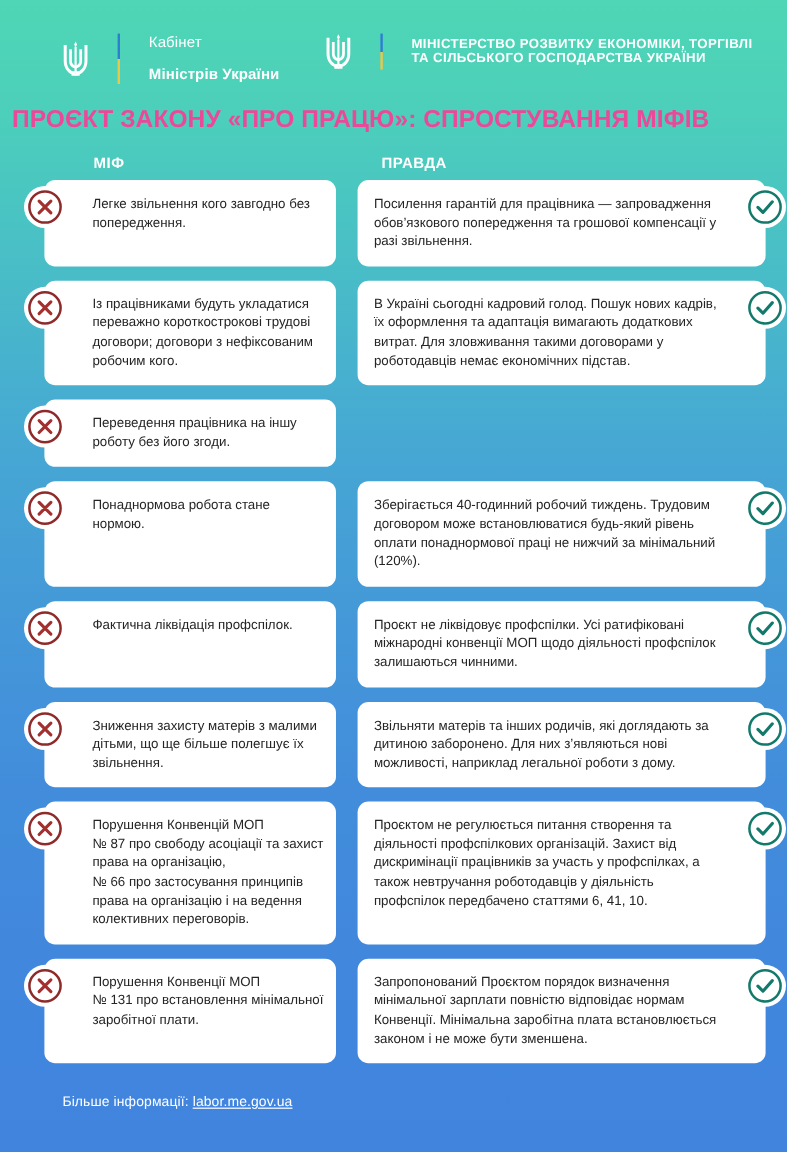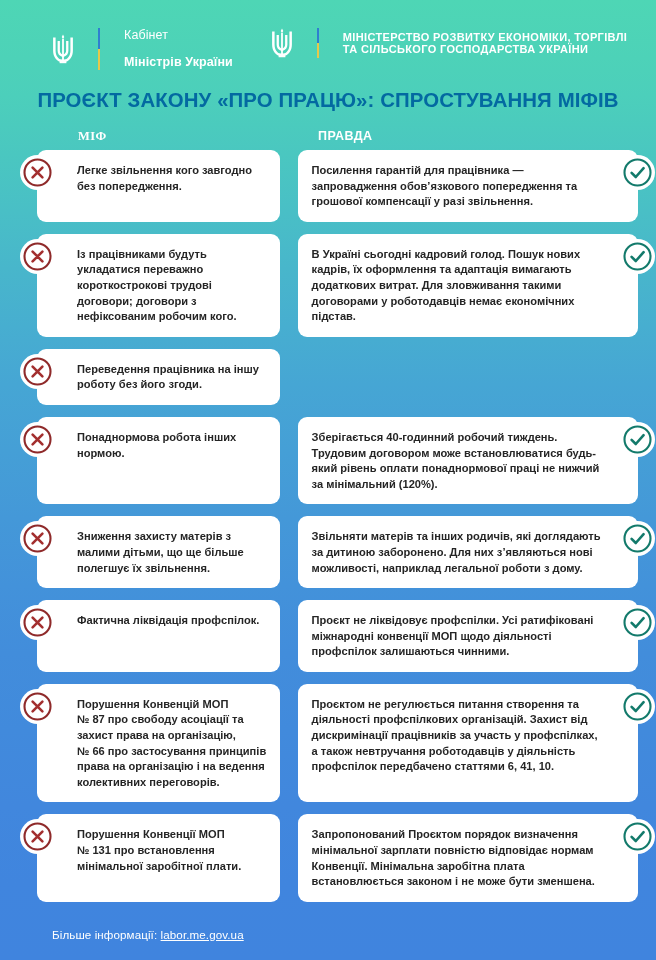--- a/index.html
+++ b/index.html
@@ -73,50 +73,48 @@
     line-height: 12px;
     font-weight: 700;
     letter-spacing: 0.35px;
     text-transform: uppercase;
     white-space: nowrap;
   }
   .logo-text-2 span { display: block; }
 
   
   .main-title {
-    color: #0369a1;
+    color: #ec4899;
     font-size: 20.4px;
     font-weight: 700;
     letter-spacing: 0.1px;
-    text-align: center;
     margin: 19px 0 0 0;
     padding: 0 10px;
     white-space: nowrap;
   }
 
   
   .col-heads {
     position: relative;
     height: 21px;
     margin-top: 17px;
   }
   .col-head {
     position: absolute;
     color: #ffffff;
     font-size: 12.5px;
     font-weight: 700;
     letter-spacing: 0.4px;
   }
-  .col-head.myth  { left: 78px; font-family: Liberation Serif, serif; }
+  .col-head.myth  { left: 78px; }
   .col-head.truth { left: 318px; }
 
   
   .rows {
     padding: 0 1px 0 0;
-    font-weight: bold;
   }
   .row {
     position: relative;
     display: flex;
     margin: 0 0 12px 0;
     padding-left: 37px;
     padding-right: 17px;
   }
   .cell {
     position: relative;
@@ -287,72 +285,72 @@
     </div>
 
     <div class="row">
       <div class="cell myth">
         <span class="badge x">
           <svg width="31" height="31" viewBox="0 0 31 31" aria-hidden="true">
             <circle cx="15.5" cy="15.5" r="13" fill="none" stroke="#8f2a2a" stroke-width="2.1"></circle>
             <path d="M10.6 10.6 L20.4 20.4 M20.4 10.6 L10.6 20.4" stroke="#a32f2f" stroke-width="2.6" stroke-linecap="round"></path>
           </svg>
         </span>
-        <span class="cell-text">Понаднормова робота інших нормою.</span>
+        <span class="cell-text">Понаднормова робота стане нормою.</span>
       </div>
       <div class="cell truth">
         <span class="badge check">
           <svg width="31" height="31" viewBox="0 0 31 31" aria-hidden="true">
             <circle cx="15.5" cy="15.5" r="13" fill="none" stroke="#137a6b" stroke-width="2.1"></circle>
             <path d="M9.6 15.8 L13.8 20.0 L21.6 11.2" fill="none" stroke="#137a6b" stroke-width="2.6" stroke-linecap="round" stroke-linejoin="round"></path>
           </svg>
         </span>
         <span class="cell-text">Зберігається 40-годинний робочий тиждень. Трудовим договором може встановлюватися будь-який рівень оплати понаднормової праці не нижчий за мінімальний (120%).</span>
       </div>
     </div>
 
     <div class="row">
       <div class="cell myth">
         <span class="badge x">
           <svg width="31" height="31" viewBox="0 0 31 31" aria-hidden="true">
             <circle cx="15.5" cy="15.5" r="13" fill="none" stroke="#8f2a2a" stroke-width="2.1"></circle>
             <path d="M10.6 10.6 L20.4 20.4 M20.4 10.6 L10.6 20.4" stroke="#a32f2f" stroke-width="2.6" stroke-linecap="round"></path>
           </svg>
         </span>
+        <span class="cell-text">Фактична ліквідація профспілок.</span>
+      </div>
+      <div class="cell truth">
+        <span class="badge check">
+          <svg width="31" height="31" viewBox="0 0 31 31" aria-hidden="true">
+            <circle cx="15.5" cy="15.5" r="13" fill="none" stroke="#137a6b" stroke-width="2.1"></circle>
+            <path d="M9.6 15.8 L13.8 20.0 L21.6 11.2" fill="none" stroke="#137a6b" stroke-width="2.6" stroke-linecap="round" stroke-linejoin="round"></path>
+          </svg>
+        </span>
+        <span class="cell-text">Проєкт не ліквідовує профспілки. Усі ратифіковані міжнародні конвенції МОП щодо діяльності профспілок залишаються чинними.</span>
+      </div>
+    </div>
+
+    <div class="row">
+      <div class="cell myth">
+        <span class="badge x">
+          <svg width="31" height="31" viewBox="0 0 31 31" aria-hidden="true">
+            <circle cx="15.5" cy="15.5" r="13" fill="none" stroke="#8f2a2a" stroke-width="2.1"></circle>
+            <path d="M10.6 10.6 L20.4 20.4 M20.4 10.6 L10.6 20.4" stroke="#a32f2f" stroke-width="2.6" stroke-linecap="round"></path>
+          </svg>
+        </span>
         <span class="cell-text">Зниження захисту матерів з малими дітьми, що ще більше полегшує їх звільнення.</span>
       </div>
       <div class="cell truth">
         <span class="badge check">
           <svg width="31" height="31" viewBox="0 0 31 31" aria-hidden="true">
             <circle cx="15.5" cy="15.5" r="13" fill="none" stroke="#137a6b" stroke-width="2.1"></circle>
             <path d="M9.6 15.8 L13.8 20.0 L21.6 11.2" fill="none" stroke="#137a6b" stroke-width="2.6" stroke-linecap="round" stroke-linejoin="round"></path>
           </svg>
         </span>
         <span class="cell-text">Звільняти матерів та інших родичів, які доглядають за дитиною заборонено. Для них з’являються нові можливості, наприклад легальної роботи з дому.</span>
-      </div>
-    </div>
-
-    <div class="row">
-      <div class="cell myth">
-        <span class="badge x">
-          <svg width="31" height="31" viewBox="0 0 31 31" aria-hidden="true">
-            <circle cx="15.5" cy="15.5" r="13" fill="none" stroke="#8f2a2a" stroke-width="2.1"></circle>
-            <path d="M10.6 10.6 L20.4 20.4 M20.4 10.6 L10.6 20.4" stroke="#a32f2f" stroke-width="2.6" stroke-linecap="round"></path>
-          </svg>
-        </span>
-        <span class="cell-text">Фактична ліквідація профспілок.</span>
-      </div>
-      <div class="cell truth">
-        <span class="badge check">
-          <svg width="31" height="31" viewBox="0 0 31 31" aria-hidden="true">
-            <circle cx="15.5" cy="15.5" r="13" fill="none" stroke="#137a6b" stroke-width="2.1"></circle>
-            <path d="M9.6 15.8 L13.8 20.0 L21.6 11.2" fill="none" stroke="#137a6b" stroke-width="2.6" stroke-linecap="round" stroke-linejoin="round"></path>
-          </svg>
-        </span>
-        <span class="cell-text">Проєкт не ліквідовує профспілки. Усі ратифіковані міжнародні конвенції МОП щодо діяльності профспілок залишаються чинними.</span>
       </div>
     </div>
 
     <div class="row">
       <div class="cell myth">
         <span class="badge x">
           <svg width="31" height="31" viewBox="0 0 31 31" aria-hidden="true">
             <circle cx="15.5" cy="15.5" r="13" fill="none" stroke="#8f2a2a" stroke-width="2.1"></circle>
             <path d="M10.6 10.6 L20.4 20.4 M20.4 10.6 L10.6 20.4" stroke="#a32f2f" stroke-width="2.6" stroke-linecap="round"></path>
           </svg>

